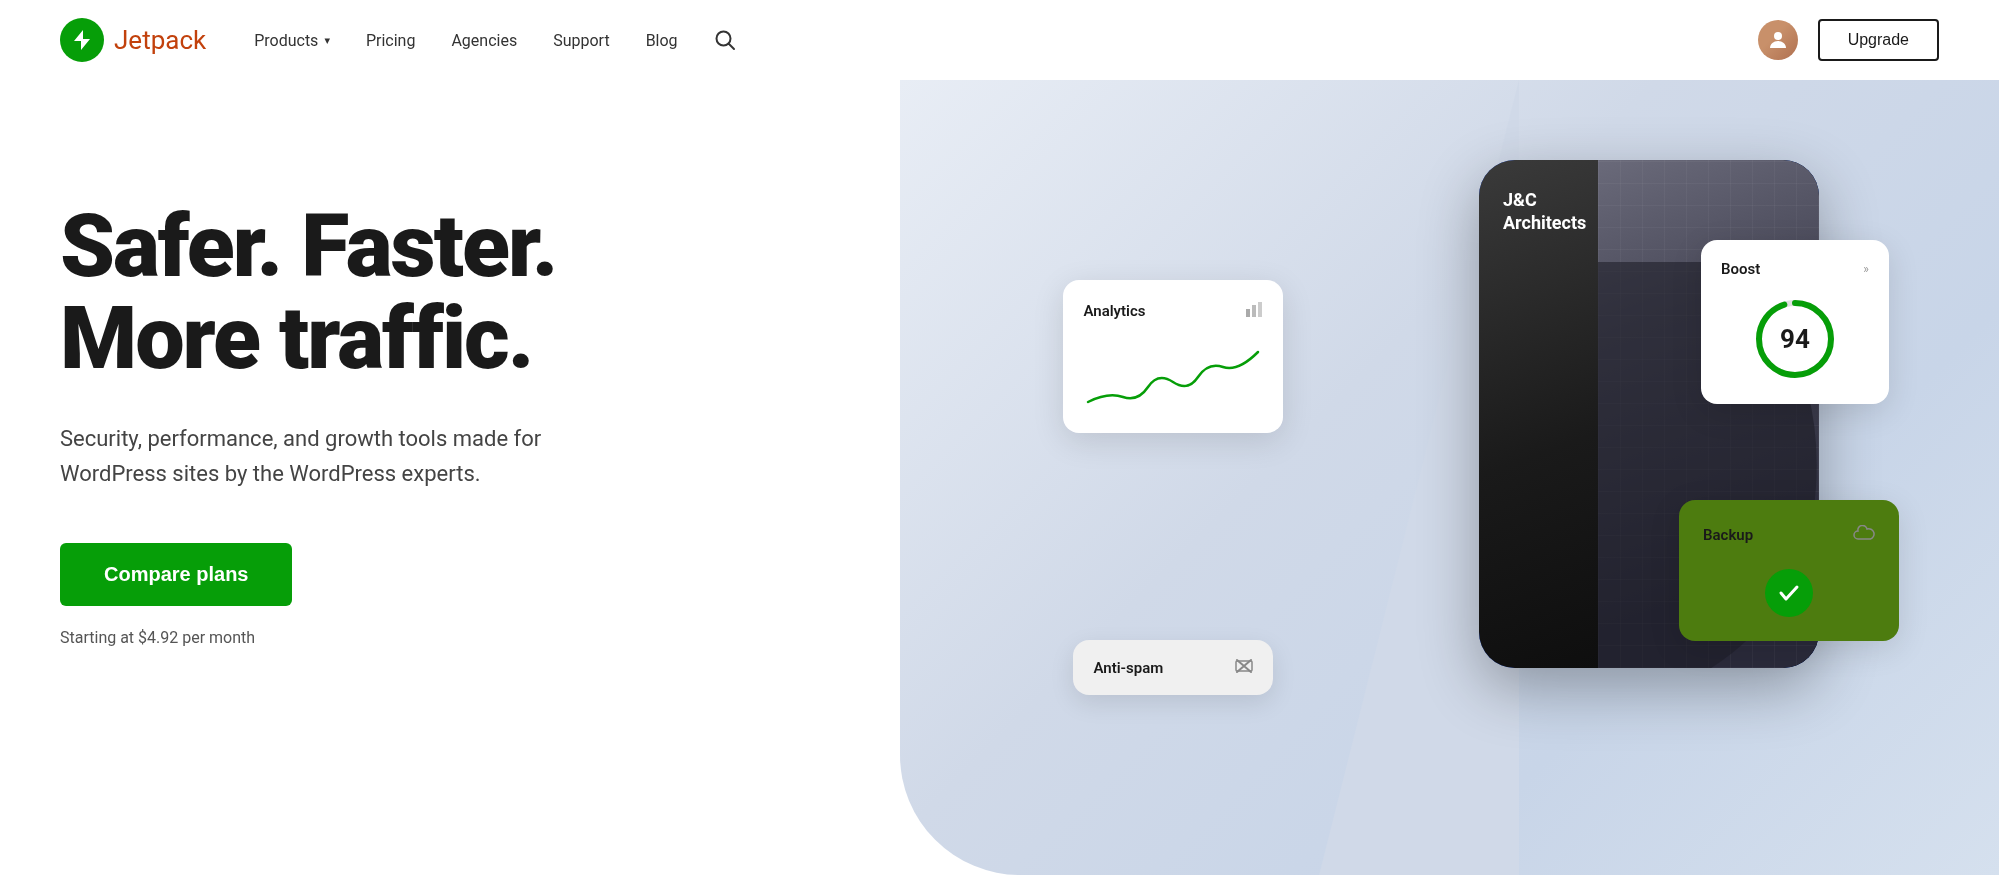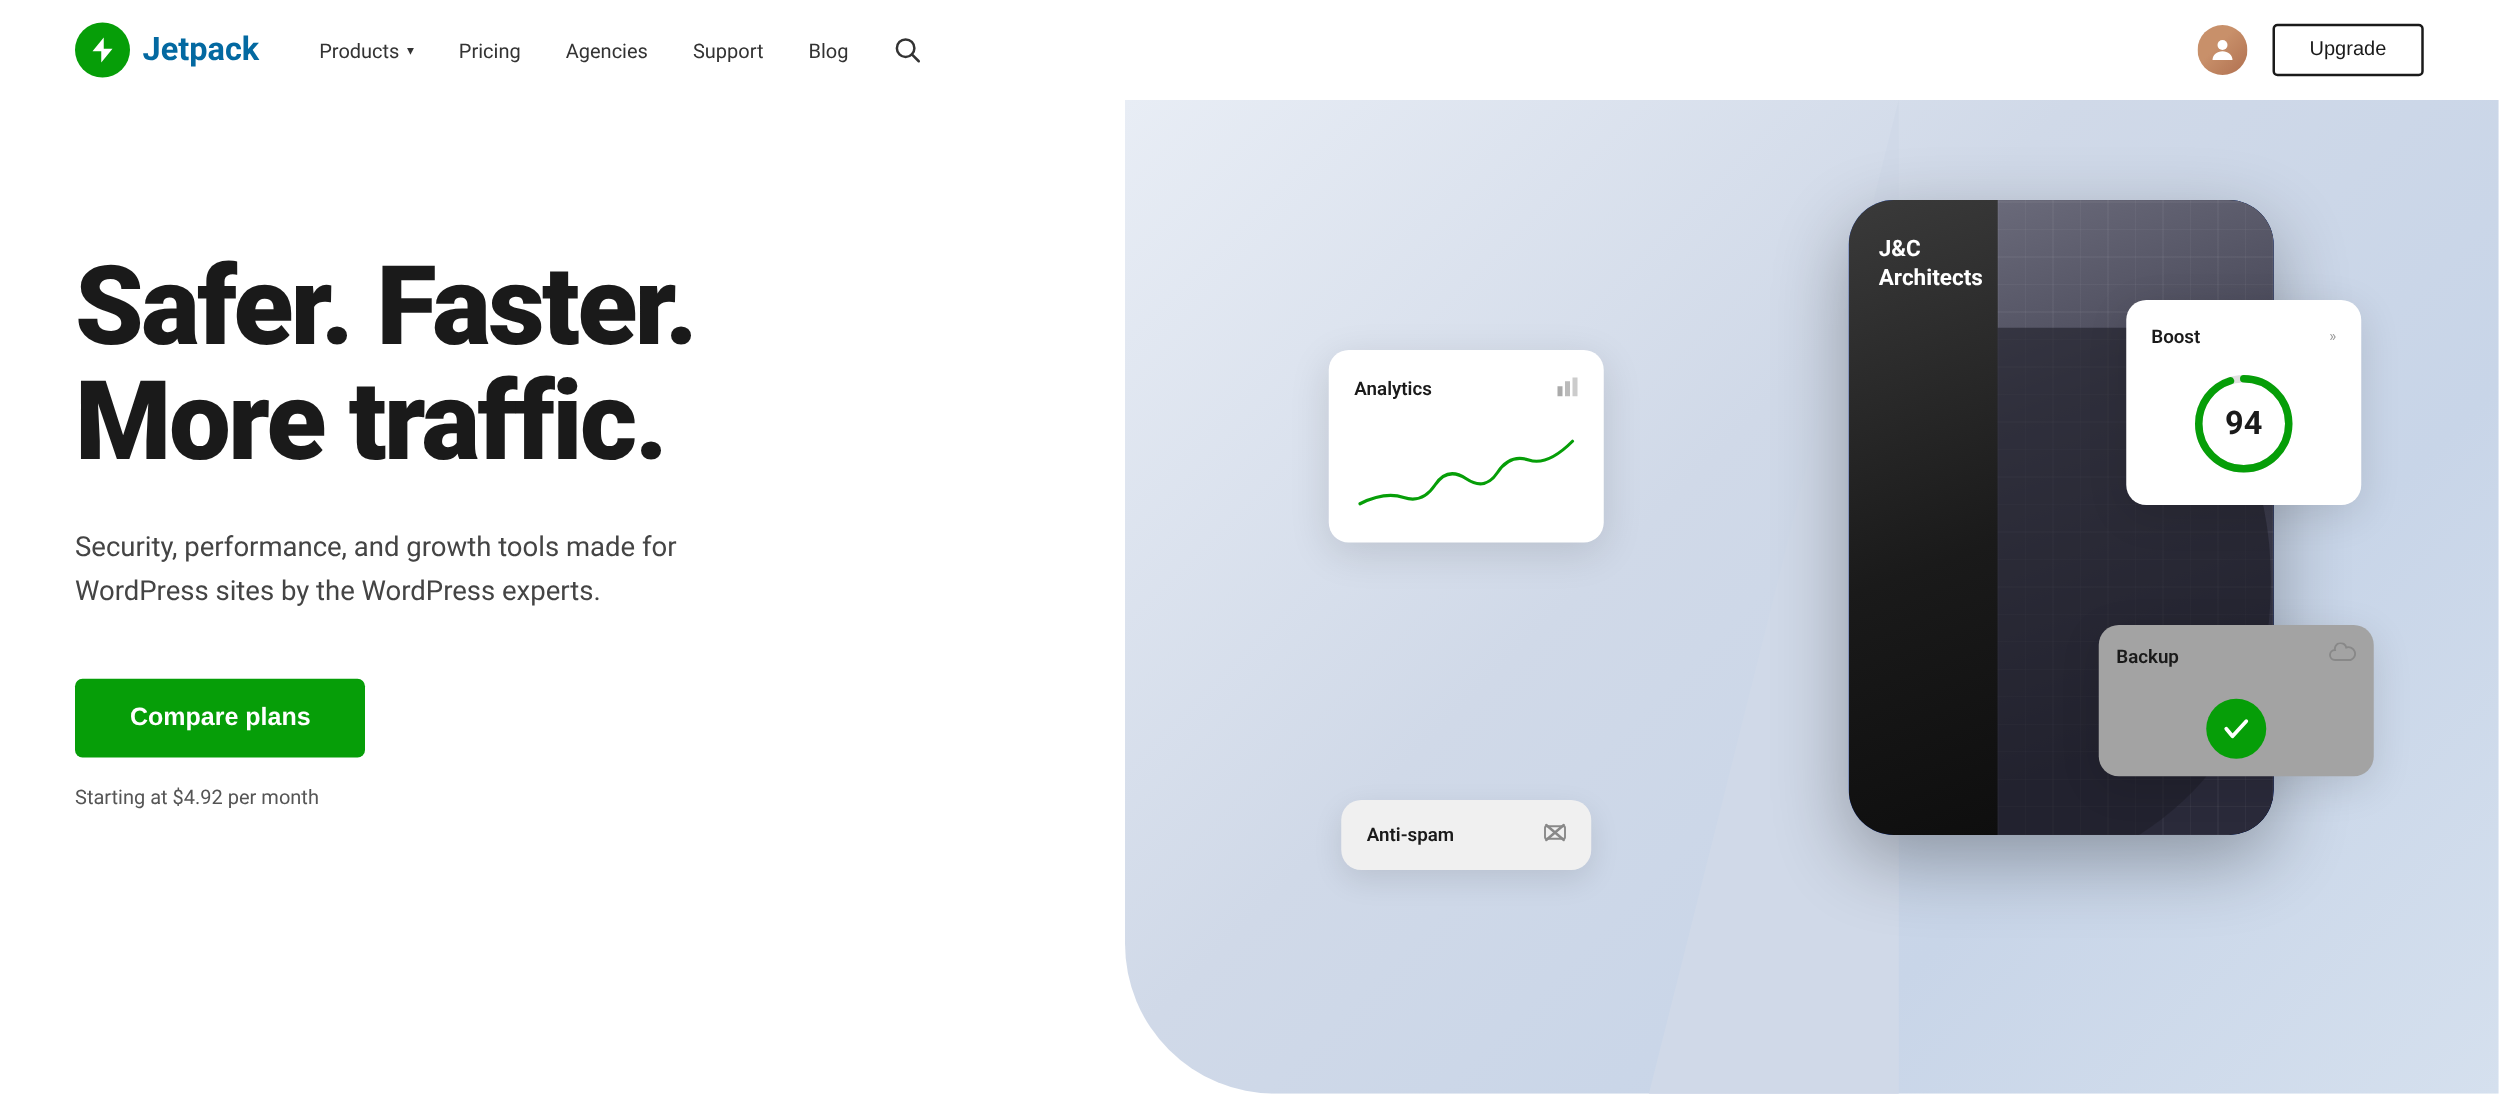--- a/index.html
+++ b/index.html
@@ -32,22 +32,22 @@
       height: 44px;
       background: #069e08;
       border-radius: 50%;
       display: flex;
       align-items: center;
       justify-content: center;
     }
     .logo-icon svg { width: 24px; height: 24px; }
     .logo-text {
       font-size: 26px;
-      font-weight: 700;
-      color: #0369a1;
+      font-weight: 400;
+      color: #c2410c;
     }
     .nav-links {
       display: flex;
       gap: 36px;
       flex: 1;
     }
     .nav-link {
       font-size: 16px;
       color: #333;
       text-decoration: none;
@@ -303,23 +303,23 @@
       font-weight: 700;
       color: #1a1a1a;
     }
 
     
     .backup-card {
       position: absolute;
       right: 40px;
       top: 360px;
       width: 220px;
-      background: #a3a3a3;
+      background: #4d7c0f;
       border-radius: 16px;
-      padding: 14px;
+      padding: 24px;
       box-shadow: 0 8px 32px rgba(0,0,0,0.12);
     }
     .backup-header {
       display: flex;
       justify-content: space-between;
       align-items: center;
       margin-bottom: 24px;
     }
     .backup-title {
       font-size: 15px;

